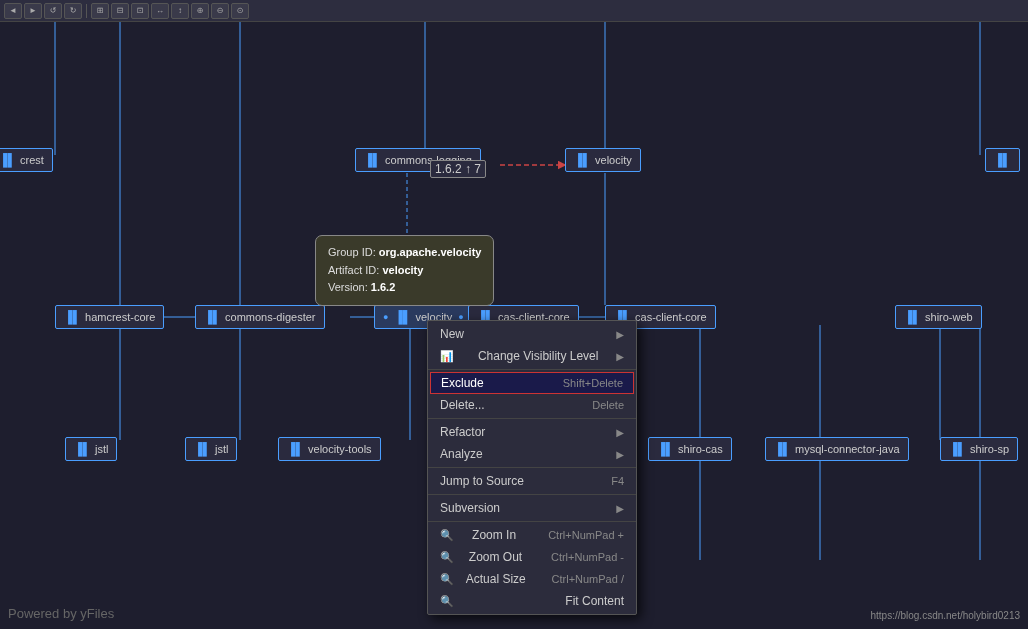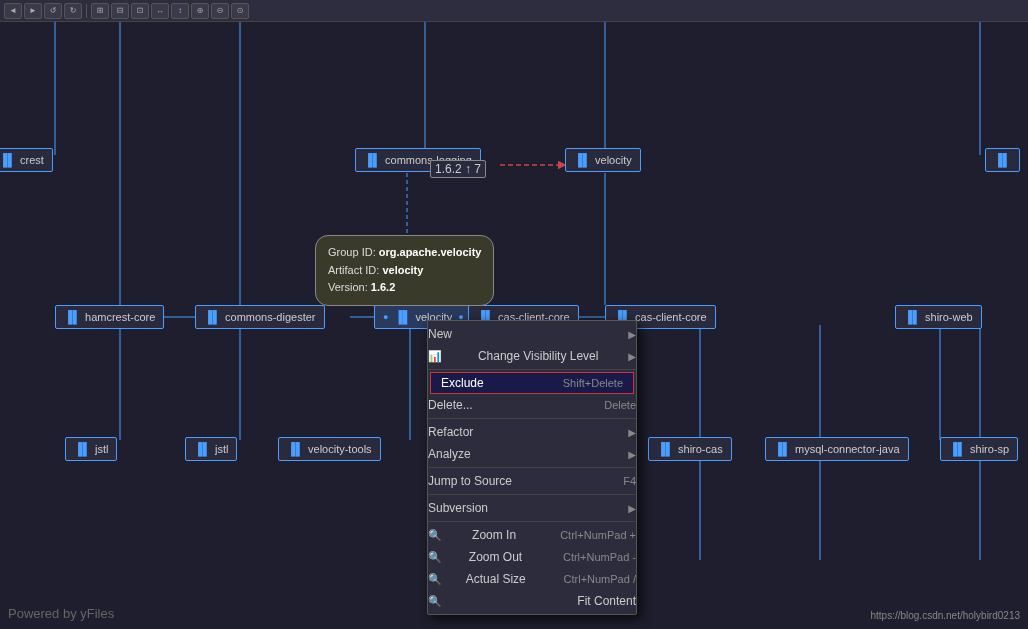--- a/index.html
+++ b/index.html
@@ -80,21 +80,21 @@
       width: 100%;
       height: 100%;
       pointer-events: none;
     }
 
     
     .info-tooltip {
       position: absolute;
       background: #3a3a2a;
       border: 1px solid #888;
-      border-radius: 13px;
+      border-radius: 7px;
       padding: 8px 12px;
       font-size: 11px;
       color: #ddd;
       line-height: 1.6;
       z-index: 5;
     }
     .info-tooltip b {
       color: #fff;
       font-weight: bold;
     }
@@ -107,21 +107,21 @@
       border-radius: 2px;
       min-width: 210px;
       z-index: 100;
       padding: 2px 0;
       box-shadow: 4px 4px 12px rgba(0,0,0,0.7);
     }
     .menu-item {
       display: flex;
       align-items: center;
       justify-content: space-between;
-      padding: 4px 0;
+      padding: 4px 12px;
       font-size: 12px;
       color: #ccc;
       cursor: pointer;
       position: relative;
     }
     .menu-item.highlighted {
       background: #1a1a4a;
       border: 1px solid #cc3333;
       color: #fff;
       margin: 0 2px;

